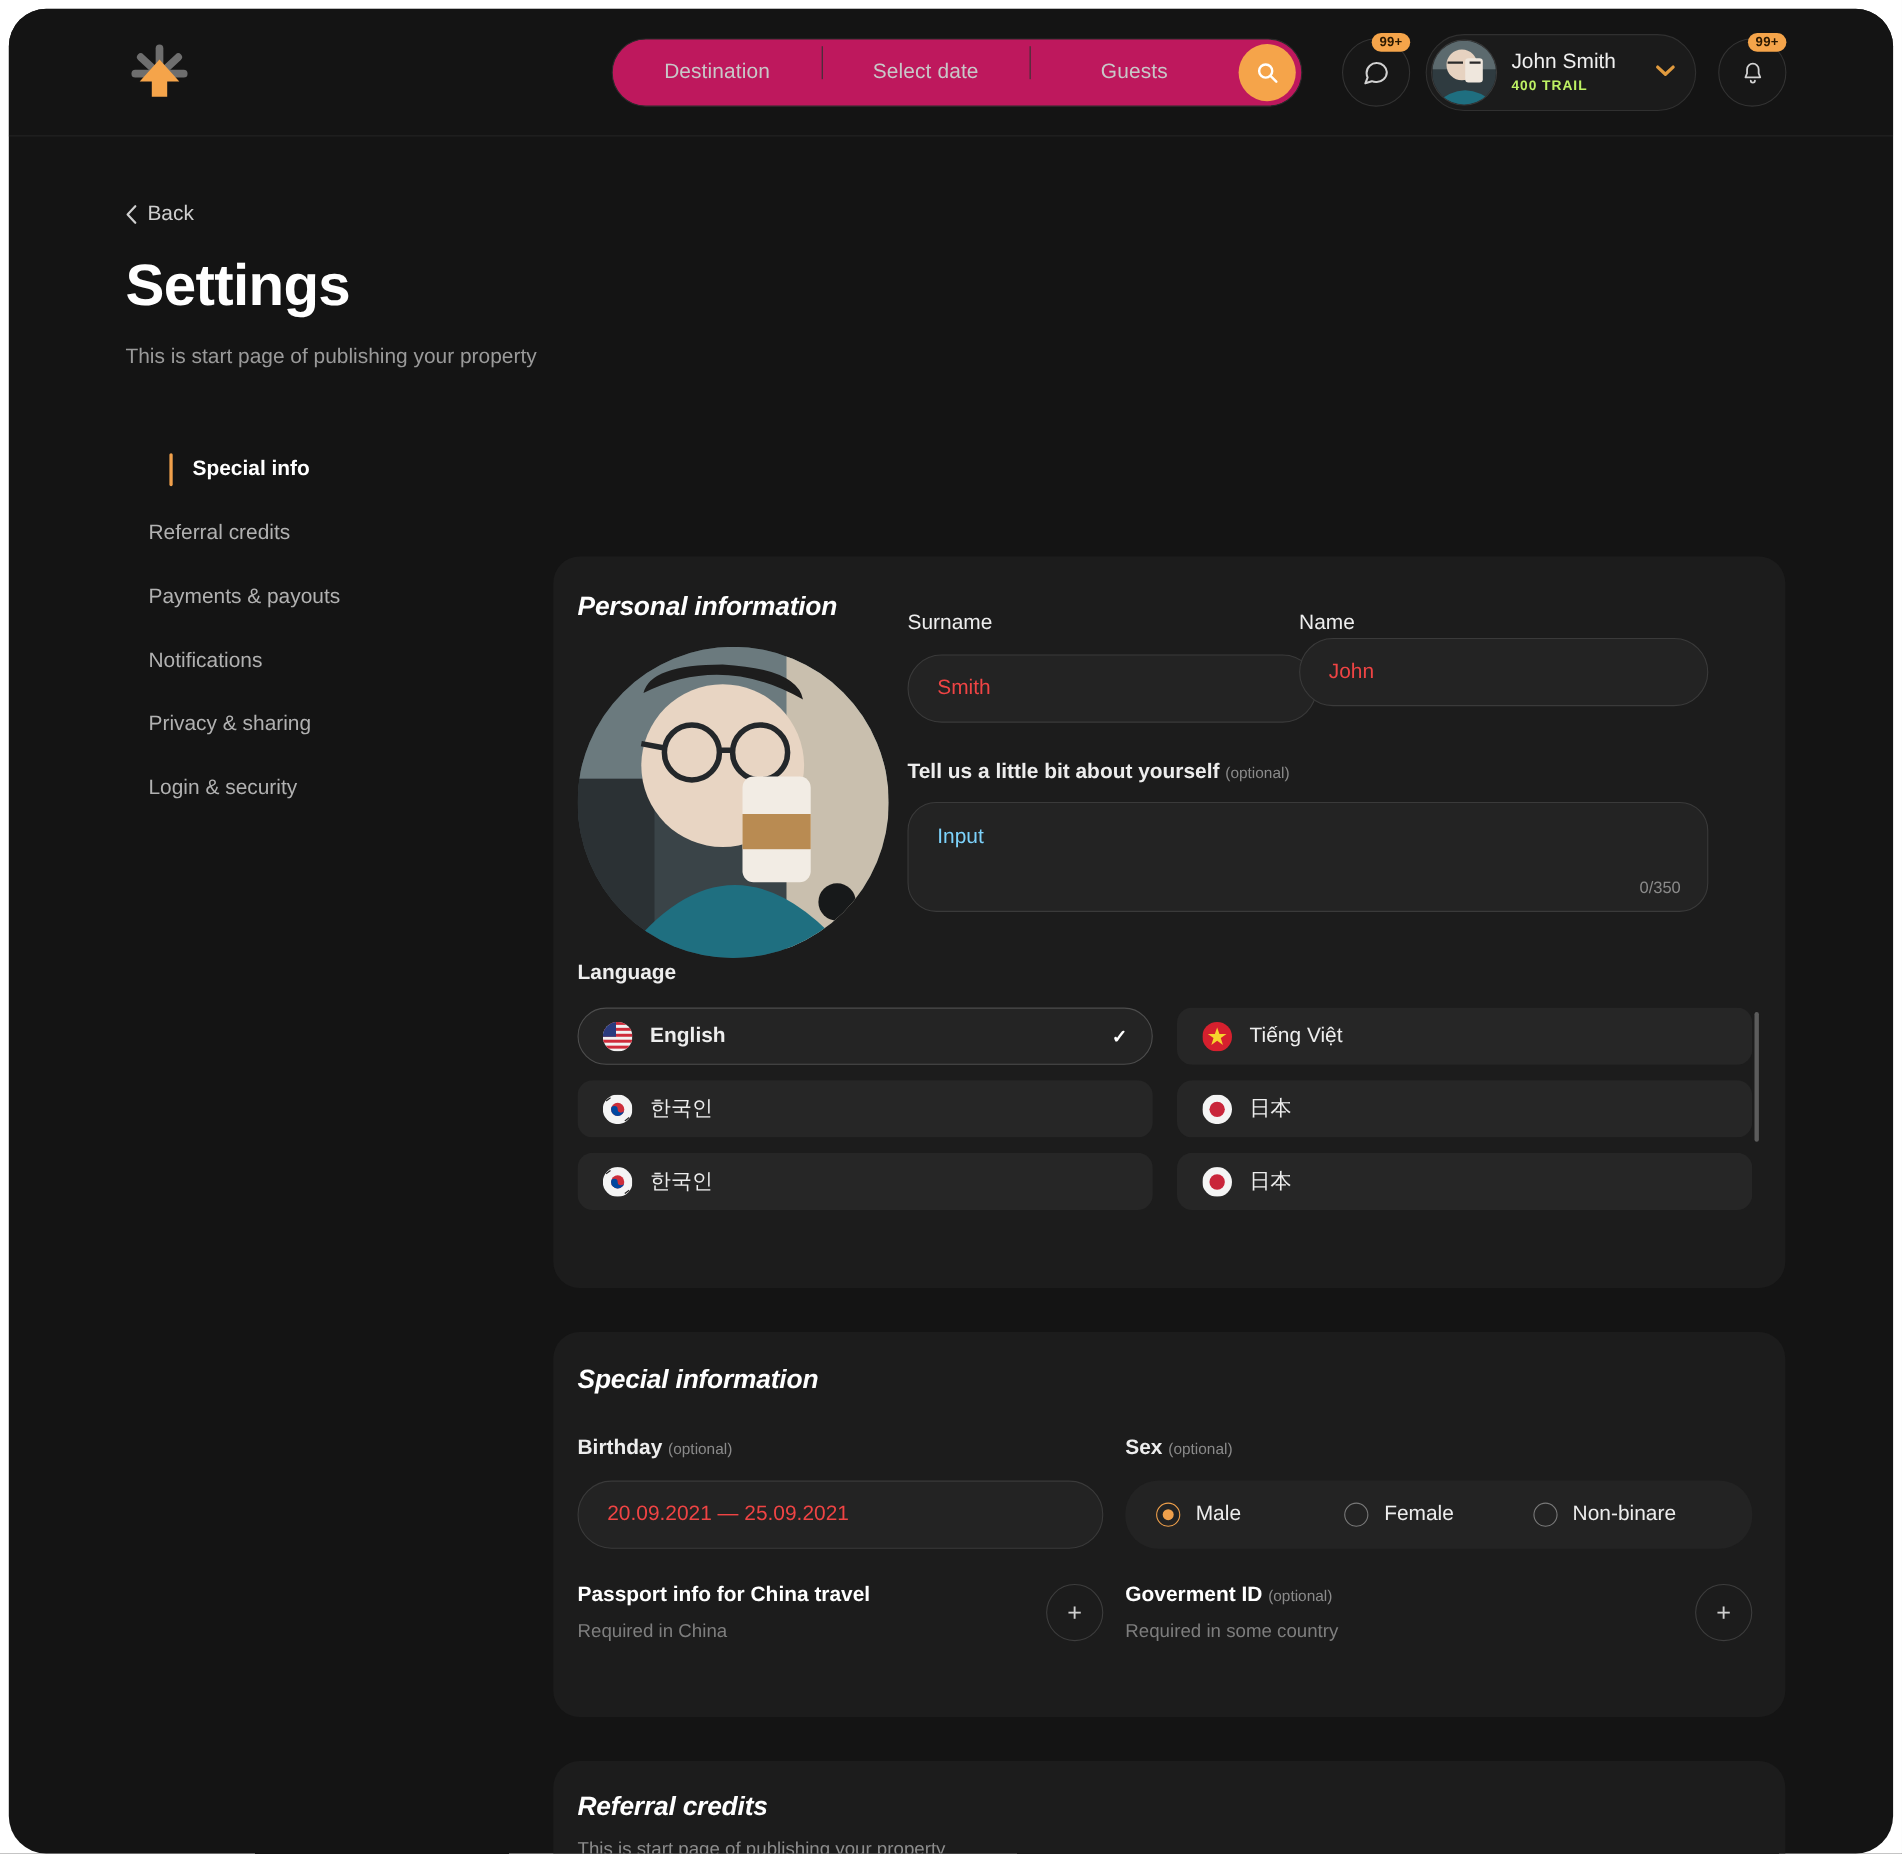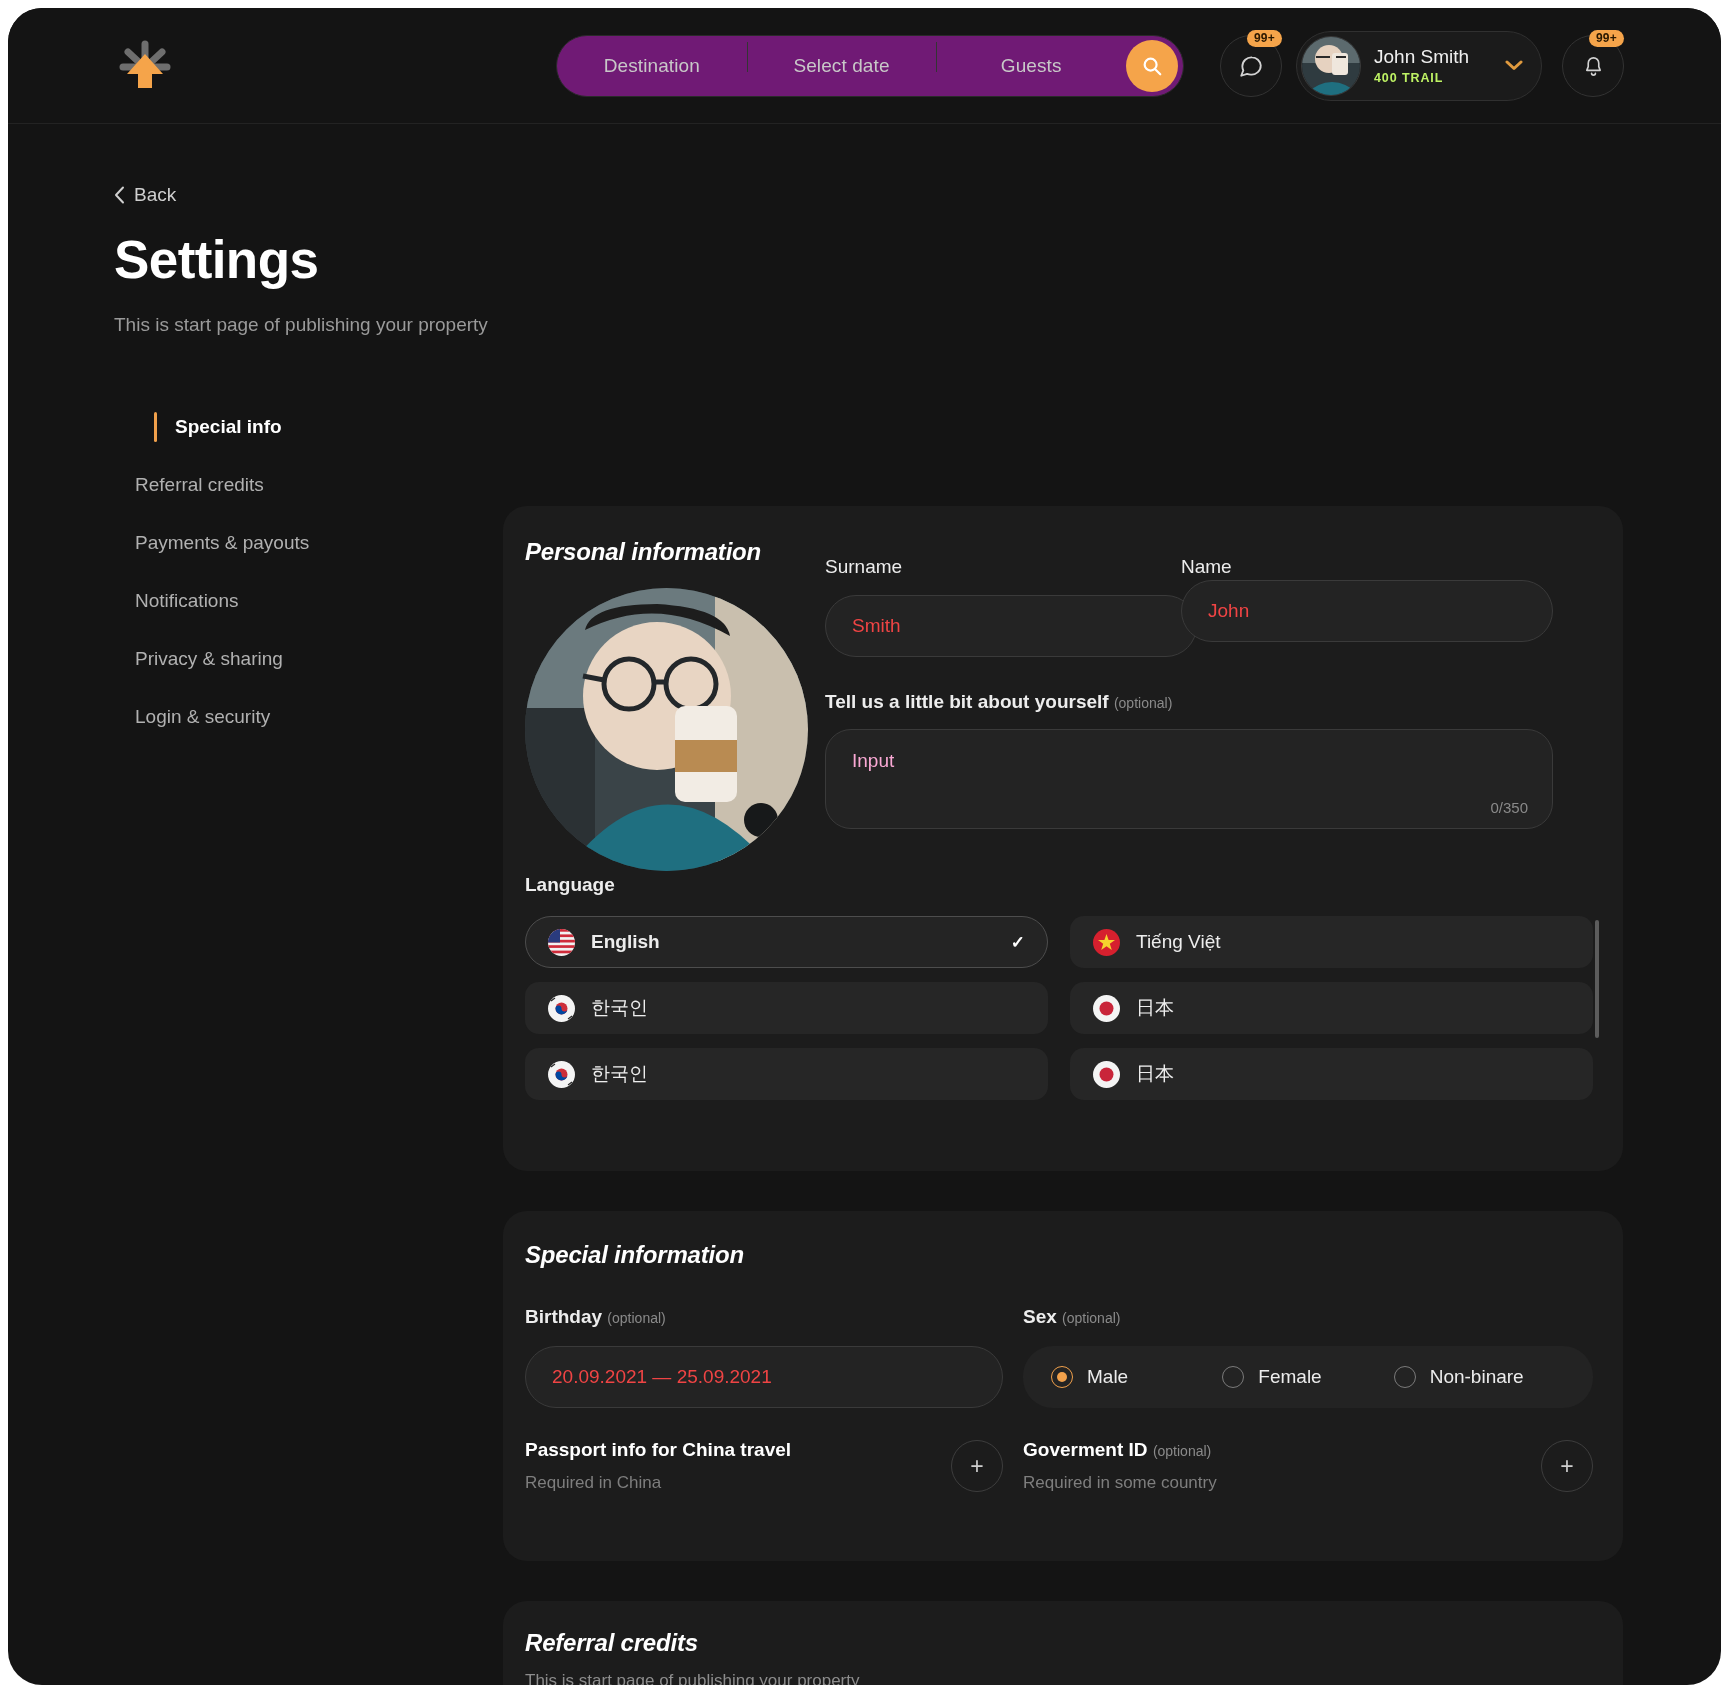--- a/index.html
+++ b/index.html
@@ -40,21 +40,21 @@
     width: 62px;
     height: 62px;
   }
 
   .searchbar {
     position: absolute;
     left: 548px;
     top: 27px;
     width: 628px;
     height: 62px;
-    background: #701a75;
+    background: #be185d;
     border: 1px solid #2a2a2a;
     border-radius: 34px;
     display: flex;
     align-items: center;
   }
   .searchbar .seg {
     flex: 1;
     text-align: center;
     color: #c8c8c8;
     font-size: 19px;
@@ -228,21 +228,21 @@
 
   .textarea-pill {
     background: #232323;
     border: 1px solid #3a3a3a;
     border-radius: 26px;
     height: 100px;
     padding: 20px 26px 0;
     position: relative;
     cursor: text;
   }
-  .textarea-pill .ph { color: #f9a8d4; font-size: 19px; }
+  .textarea-pill .ph { color: #7dd3fc; font-size: 19px; }
   .counter {
     position: absolute;
     right: 24px; bottom: 12px;
     color: #8a8a8a;
     font-size: 15px;
   }
 
   
   .lang-grid {
     display: grid;

